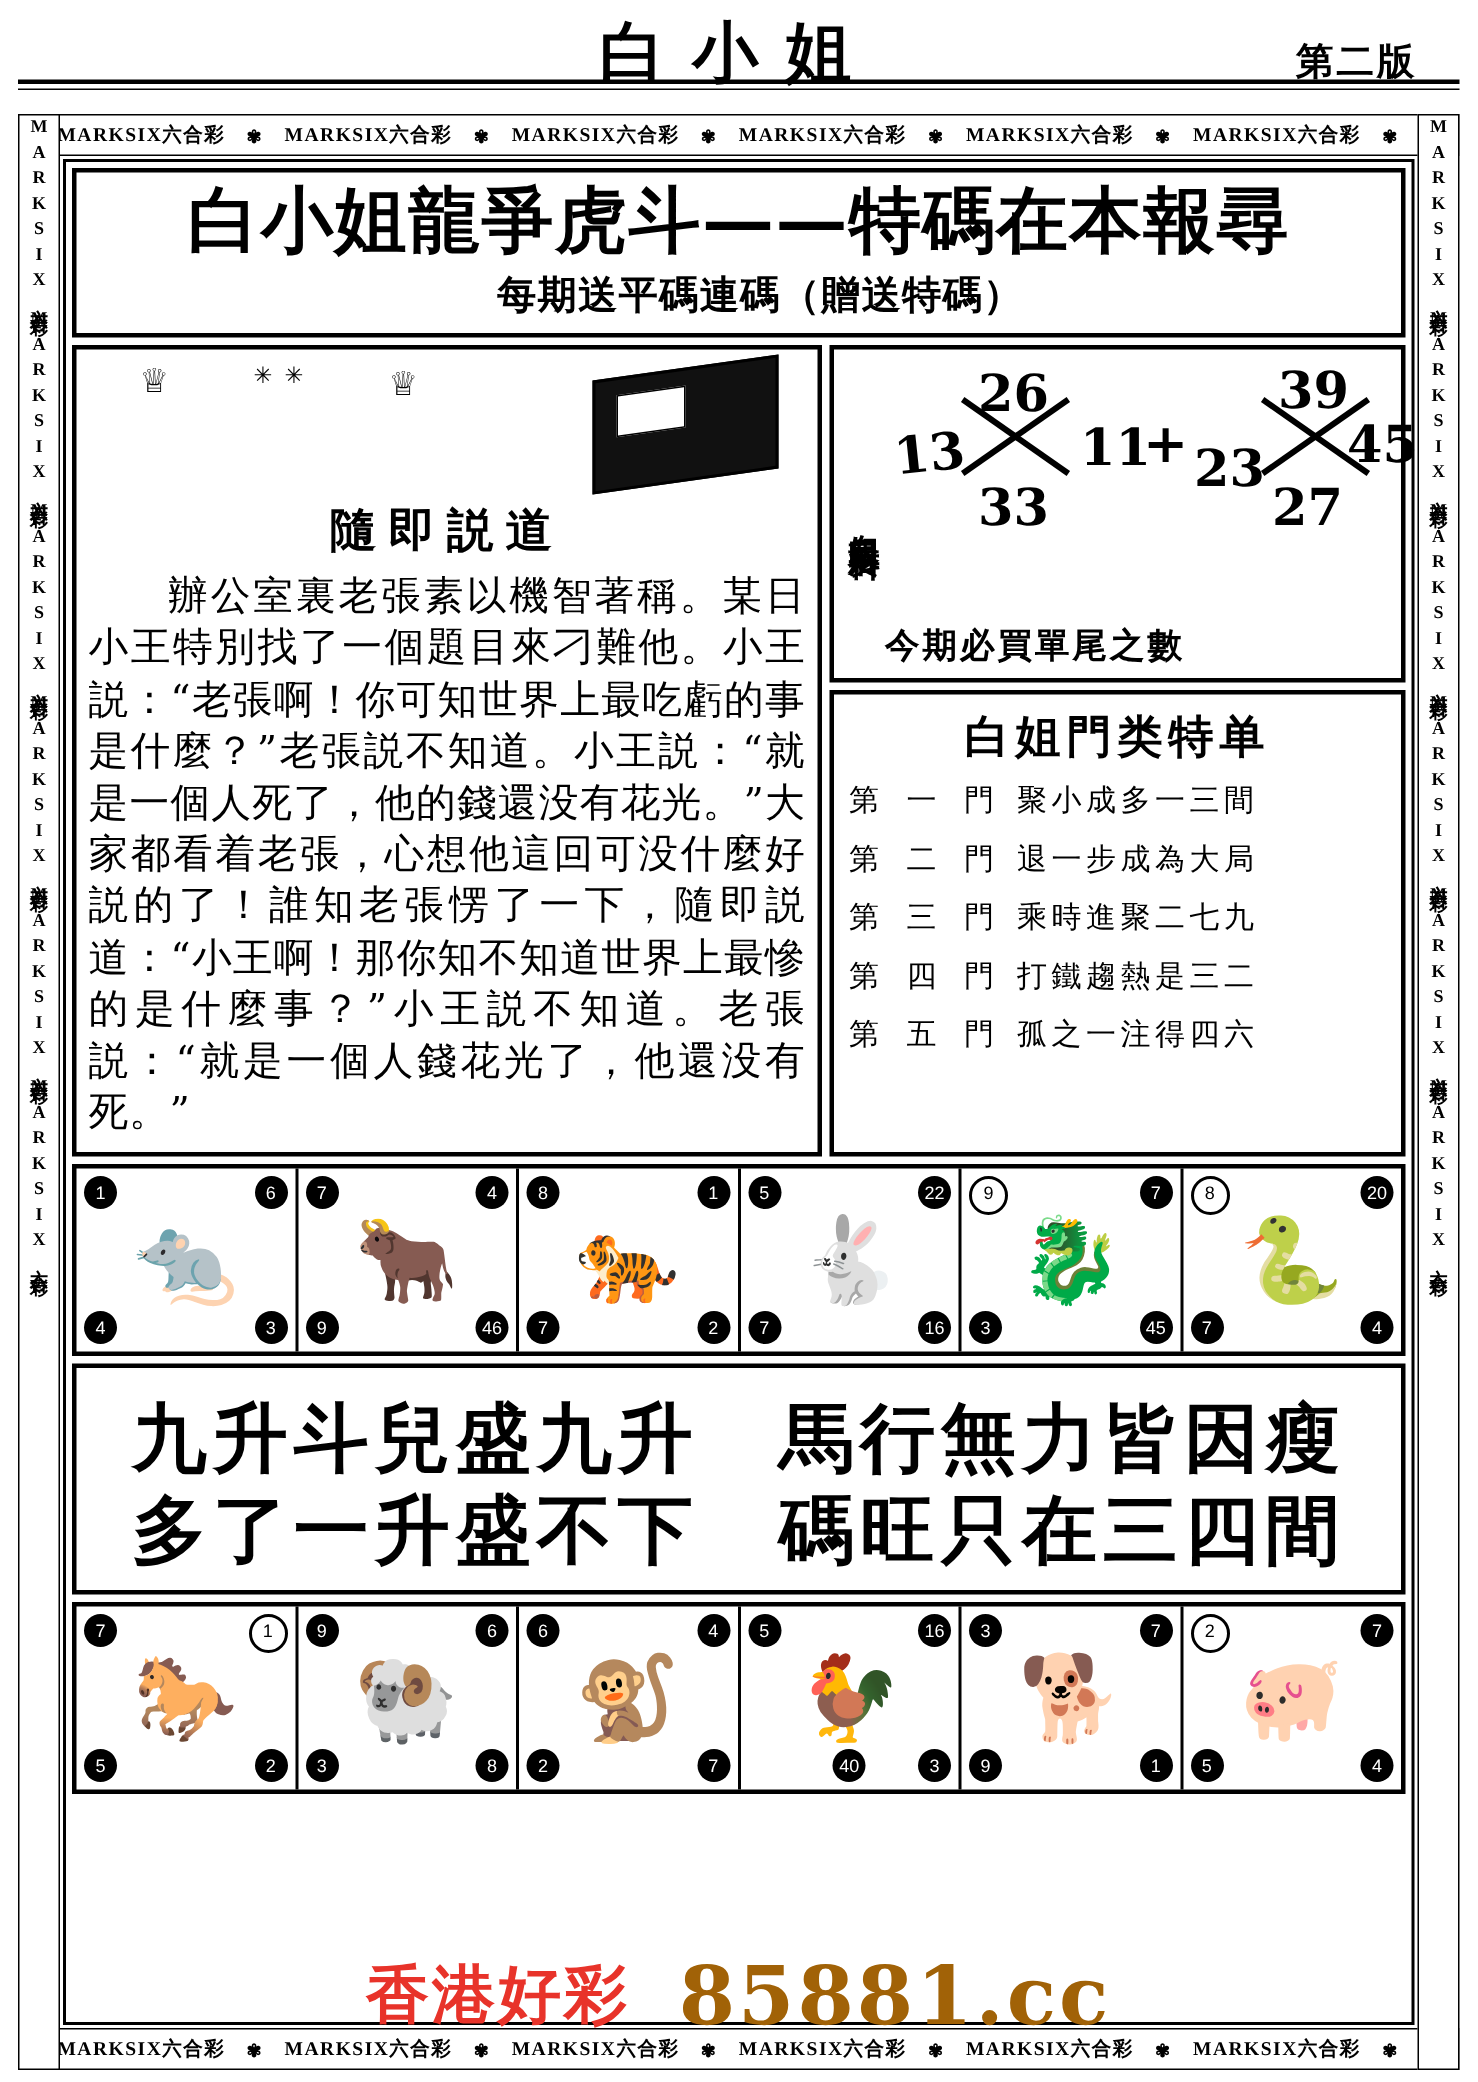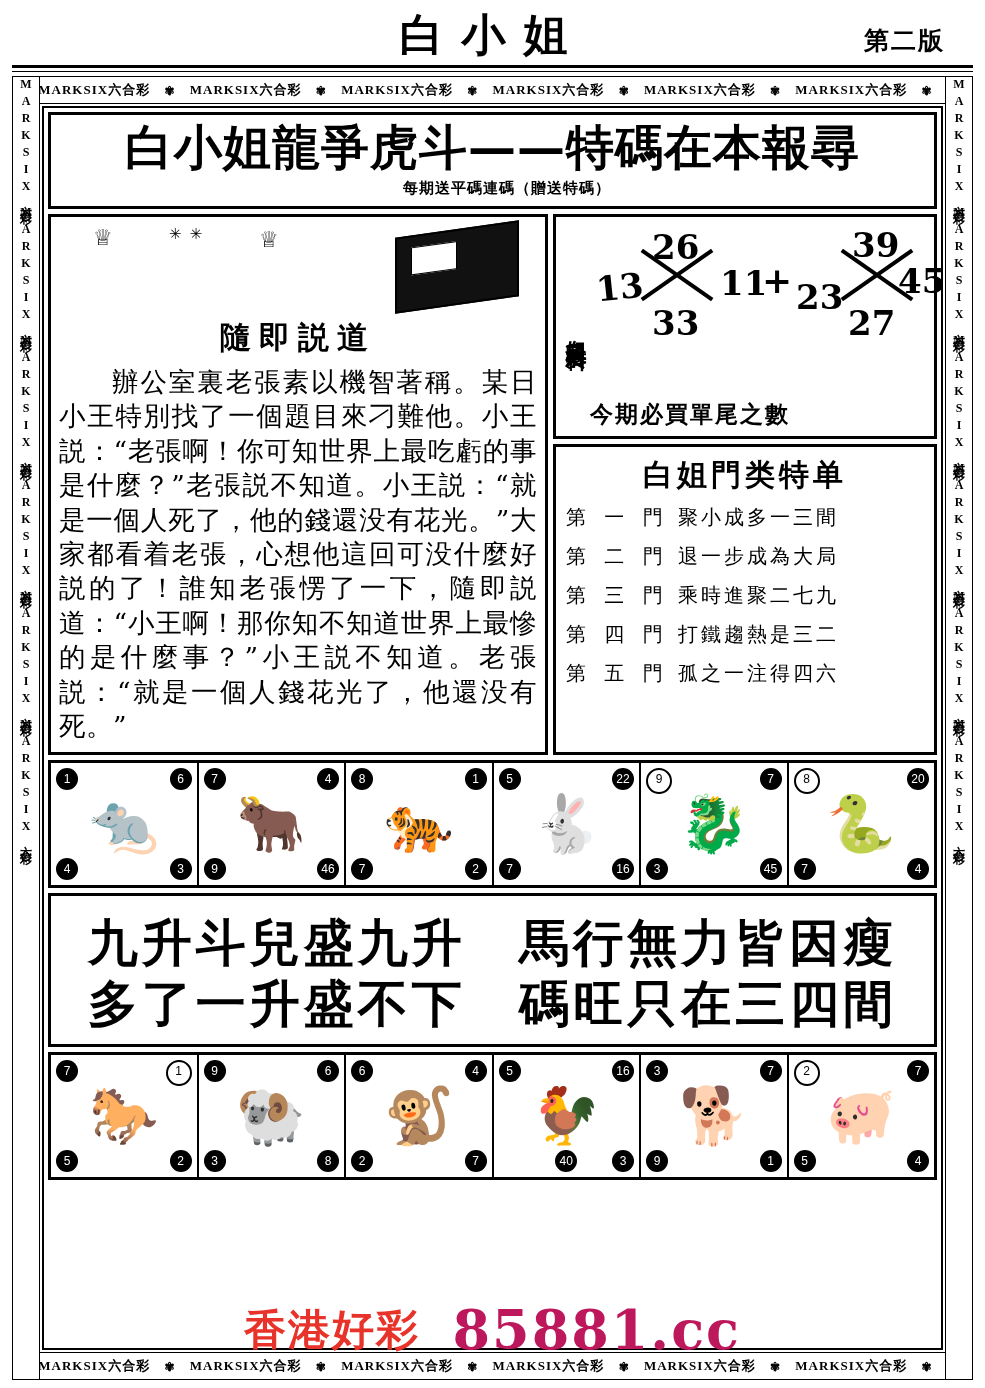--- a/index.html
+++ b/index.html
@@ -1,20 +1,20 @@
 <!DOCTYPE html>
 <html><head>
 <meta charset="utf-8">
 <style>
   html,body{margin:0;padding:0;background:#fff;}
   body{width:985px;height:1388px;font-family:"Liberation Sans",sans-serif;color:#000;overflow:hidden;}
   .page{position:relative;width:985px;height:1388px;background:#fff;}
 
   
-  .masthead{position:relative;height:72px;}
+  .masthead{position:relative;height:60px;}
   .masthead .title{
     position:absolute;left:0;right:0;top:6px;text-align:center;
     font-family:"DejaVu Serif",serif;font-weight:bold;font-size:44px;letter-spacing:18px;
   }
   .masthead .edition{
     position:absolute;right:40px;top:24px;font-family:"DejaVu Serif",serif;
     font-weight:bold;font-size:25px;letter-spacing:2px;
   }
   .rule-top{position:absolute;left:12px;right:12px;bottom:4px;height:0;border-top:3px solid #000;}
   .rule-top2{position:absolute;left:12px;right:12px;bottom:0px;height:0;border-top:1px solid #000;}
@@ -43,21 +43,21 @@
     position:absolute;left:42px;right:42px;top:106px;bottom:38px;
     border:2px solid #000;padding:4px;box-sizing:border-box;
   }
 
   
   .headline-box{border:3px solid #000;padding:6px 0 8px;text-align:center;}
   .headline{
     font-family:"DejaVu Serif",serif;font-weight:bold;font-size:48px;letter-spacing:1px;line-height:1.12;
   }
   .subhead{
-    font-family:"DejaVu Serif",serif;font-weight:bold;font-size:15px;margin-top:4px;letter-spacing:1px;margin-left:29px;
+    font-family:"DejaVu Serif",serif;font-weight:bold;font-size:26px;margin-top:4px;letter-spacing:1px;margin-left:29px;
   }
 
   
   .main{display:flex;margin-top:5px;gap:5px;}
   .col-left{width:500px;border:3px solid #000;box-sizing:border-box;padding:6px 8px 8px;}
   .col-right{flex:1;display:flex;flex-direction:column;gap:5px;}
 
   .story-head{display:flex;align-items:flex-start;gap:6px;height:92px;position:relative;}
   .story-logo{
     font-family:"DejaVu Serif",serif;font-weight:bold;font-size:34px;letter-spacing:2px;
@@ -147,21 +147,21 @@
 
   
   .footer-mark{
     position:absolute;left:0;right:0;bottom:26px;text-align:center;pointer-events:none;
   }
   .fm-cn{
     font-family:"DejaVu Serif",serif;font-weight:bold;font-size:42px;color:#e8332a;
     letter-spacing:2px;display:inline-block;vertical-align:middle;
   }
   .fm-num{
-    font-family:"DejaVu Serif",serif;font-weight:bold;font-size:54px;color:#be185d;
+    font-family:"DejaVu Serif",serif;font-weight:bold;font-size:54px;color:#a16207;
     letter-spacing:2px;display:inline-block;vertical-align:middle;margin-left:28px;
   }
 </style>
 </head>
 <body>
 
 <div class="page">
 
   <div class="masthead">
     <div class="title">白小姐</div>

